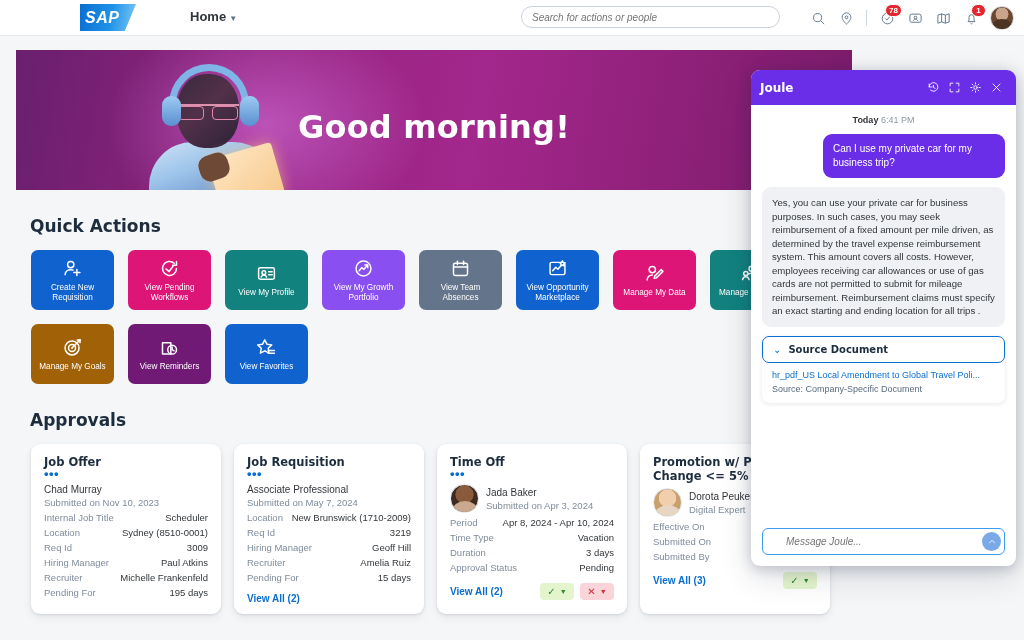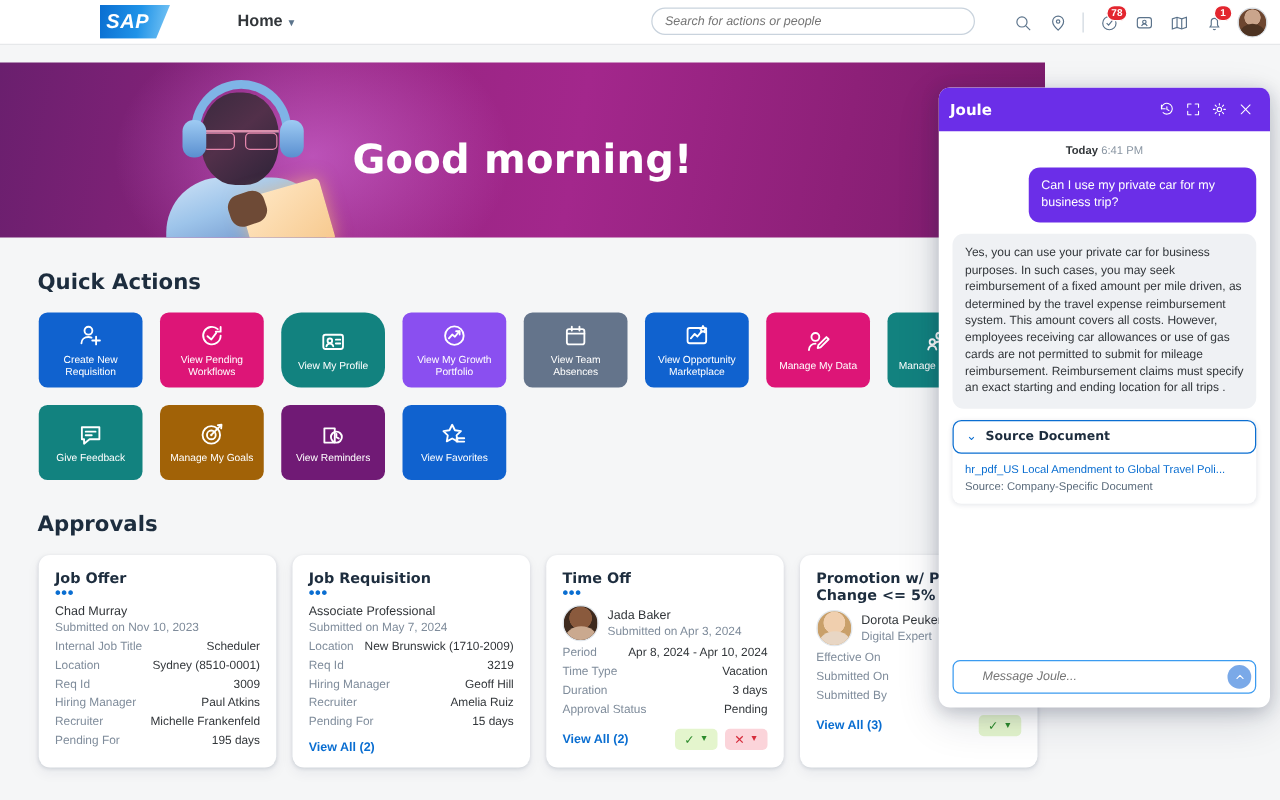--- a/index.html
+++ b/index.html
@@ -61,21 +61,21 @@
   .avatar-hdr::after {
     content: ""; position: absolute; left: 50%; top: 56%; width: 20px; height: 16px;
     transform: translateX(-50%); border-radius: 50% 50% 0 0; background: #4d3322;
   }
   .orange-dot {
     position: absolute; right: 6px; top: 7px; width: 6px; height: 6px;
     border-radius: 50%; background: #f0ab3f;
   }
   
   .hero {
-    position: absolute; top: 50px; left: 0; width: 836px; height: 140px;
+    position: absolute; top: 50px; left: 16px; width: 836px; height: 140px;
     background: linear-gradient(100deg, #6a1f6e 0%, #93247f 30%, #a3278c 55%, #8d2078 80%, #7a1c6b 100%);
     overflow: hidden;
   }
   .hero-glow {
     position: absolute; left: 90px; top: -40px; width: 320px; height: 230px;
     background: radial-gradient(ellipse at center, rgba(220,120,230,.55) 0%, rgba(150,40,150,0) 70%);
   }
   .hero-person { position: absolute; left: 105px; top: 8px; width: 200px; height: 132px; }
   .p-head {
     position: absolute; left: 56px; top: 16px; width: 62px; height: 74px;
@@ -330,21 +330,21 @@
       <div class="tile" style="background: rgb(221, 21, 119);">
         <div class="t-ico">
           <svg viewBox="0 0 24 24">
             <path d="M20 12a8 8 0 1 1-2.6-5.9"></path>
             <polyline points="20,4 20,8.4 15.6,8.4"></polyline>
             <polyline points="8,12.5 11.5,15.5 16,9.5"></polyline>
           </svg>
         </div>
         <div class="t-label">View Pending Workflows</div>
       </div>
-      <div class="tile" style="background: rgb(18, 130, 127); border-radius: 16px;">
+      <div class="tile" style="background: rgb(18, 130, 127);">
         <div class="t-ico">
           <svg viewBox="0 0 24 24">
             <rect x="3" y="5.5" width="18" height="13" rx="2"></rect>
             <circle cx="9" cy="11" r="2.1"></circle>
             <path d="M5.9 16c.5-1.6 1.7-2.4 3.1-2.4s2.6.8 3.1 2.4"></path>
             <line x1="14.5" y1="10" x2="18.5" y2="10"></line>
             <line x1="14.5" y1="13.5" x2="18.5" y2="13.5"></line>
           </svg>
         </div>
         <div class="t-label">View My Profile</div>
@@ -418,30 +418,20 @@
             <rect x="9" y="3.5" width="6" height="4.4" rx="1"></rect>
             <rect x="3" y="15.5" width="6" height="4.4" rx="1"></rect>
             <rect x="15" y="15.5" width="6" height="4.4" rx="1"></rect>
             <line x1="12" y1="7.9" x2="12" y2="11.8"></line>
             <line x1="6" y1="11.8" x2="18" y2="11.8"></line>
             <line x1="6" y1="11.8" x2="6" y2="15.5"></line>
             <line x1="18" y1="11.8" x2="18" y2="15.5"></line>
           </svg>
         </div>
         <div class="t-label">View Org Chart</div>
-      </div>
-      <div class="tile" style="background: rgb(18, 130, 127);">
-        <div class="t-ico">
-          <svg viewBox="0 0 24 24">
-            <path d="M4 5.5h16v11H11l-5 4v-4H4z"></path>
-            <line x1="7.5" y1="9.5" x2="16.5" y2="9.5"></line>
-            <line x1="7.5" y1="12.8" x2="13" y2="12.8"></line>
-          </svg>
-        </div>
-        <div class="t-label">Give Feedback</div>
       </div>
       <div class="tile" style="background: #a16207;">
         <div class="t-ico">
           <svg viewBox="0 0 24 24">
             <circle cx="11.5" cy="12.5" r="8"></circle>
             <circle cx="11.5" cy="12.5" r="4"></circle>
             <circle cx="11.5" cy="12.5" r="1.1" fill="#fff" stroke="none"></circle>
             <line x1="12.4" y1="11.6" x2="20.5" y2="3.5"></line>
             <polyline points="17.5,3.5 20.8,3.2 20.5,6.5"></polyline>
           </svg>

